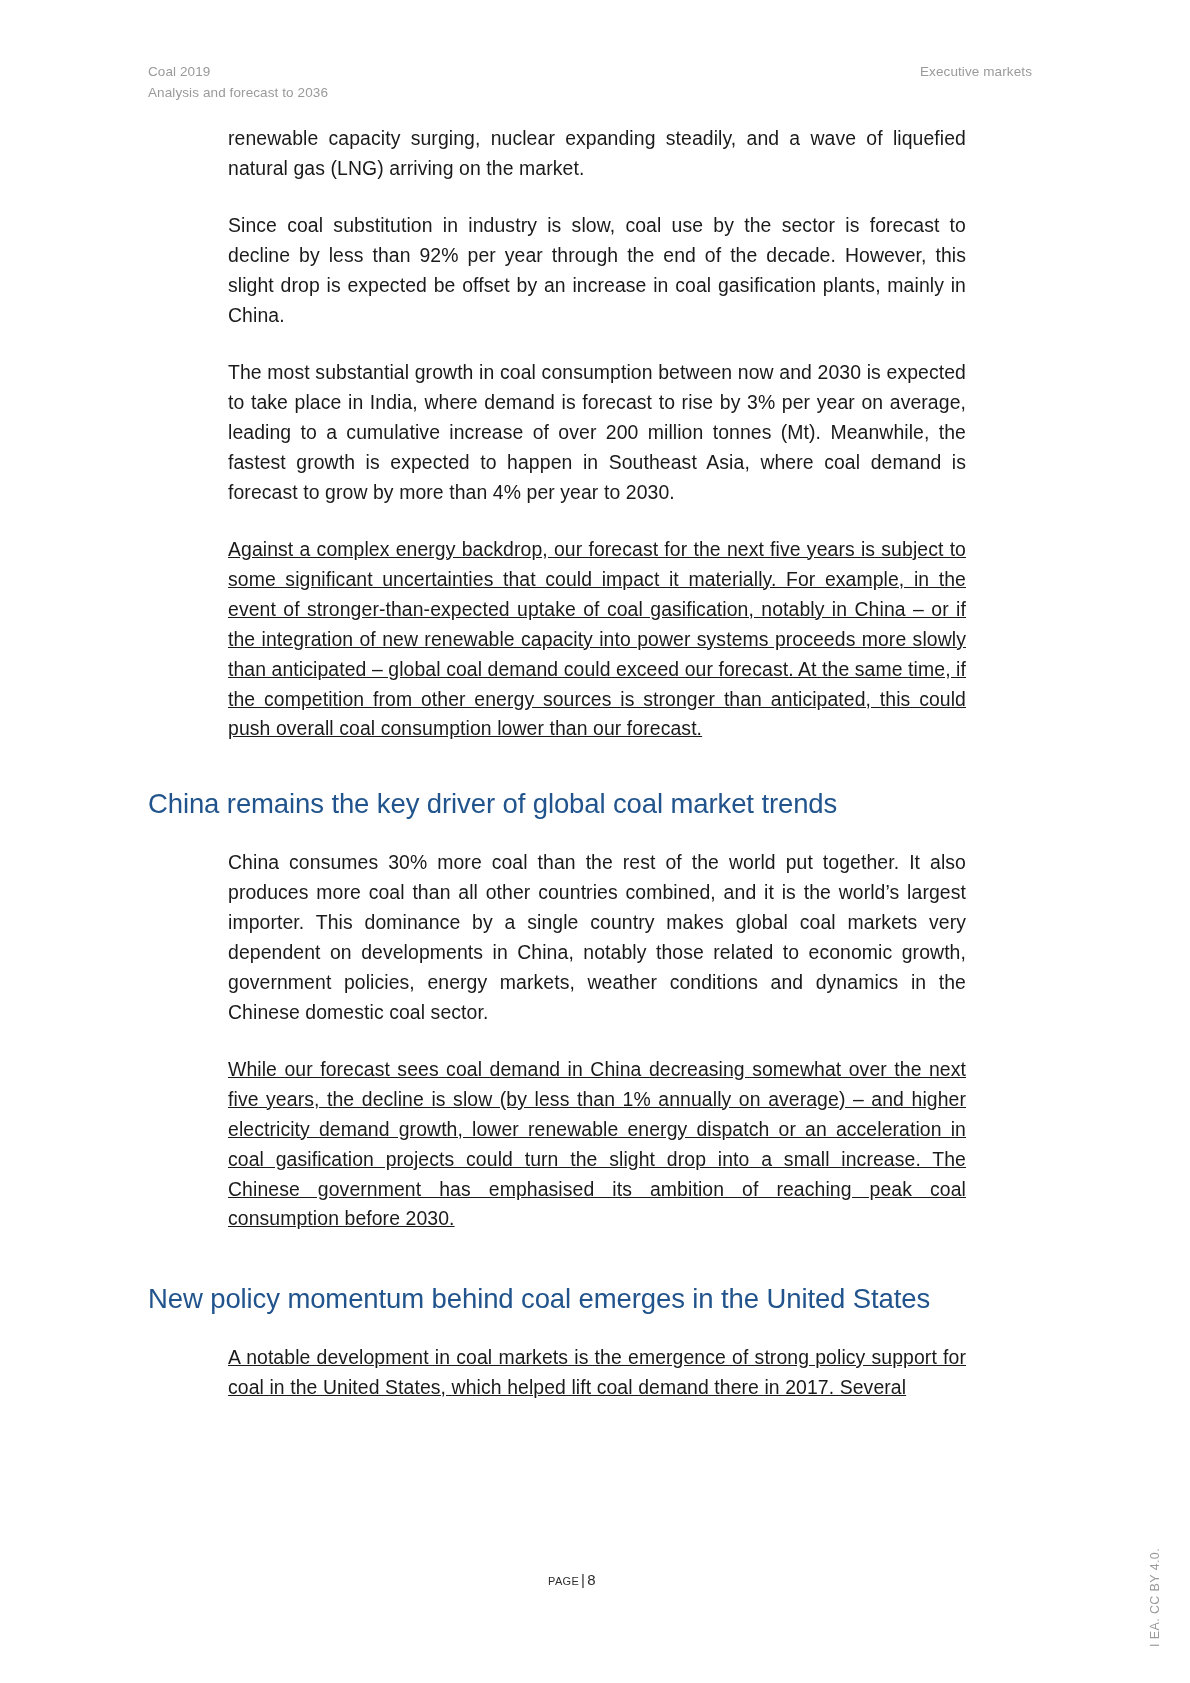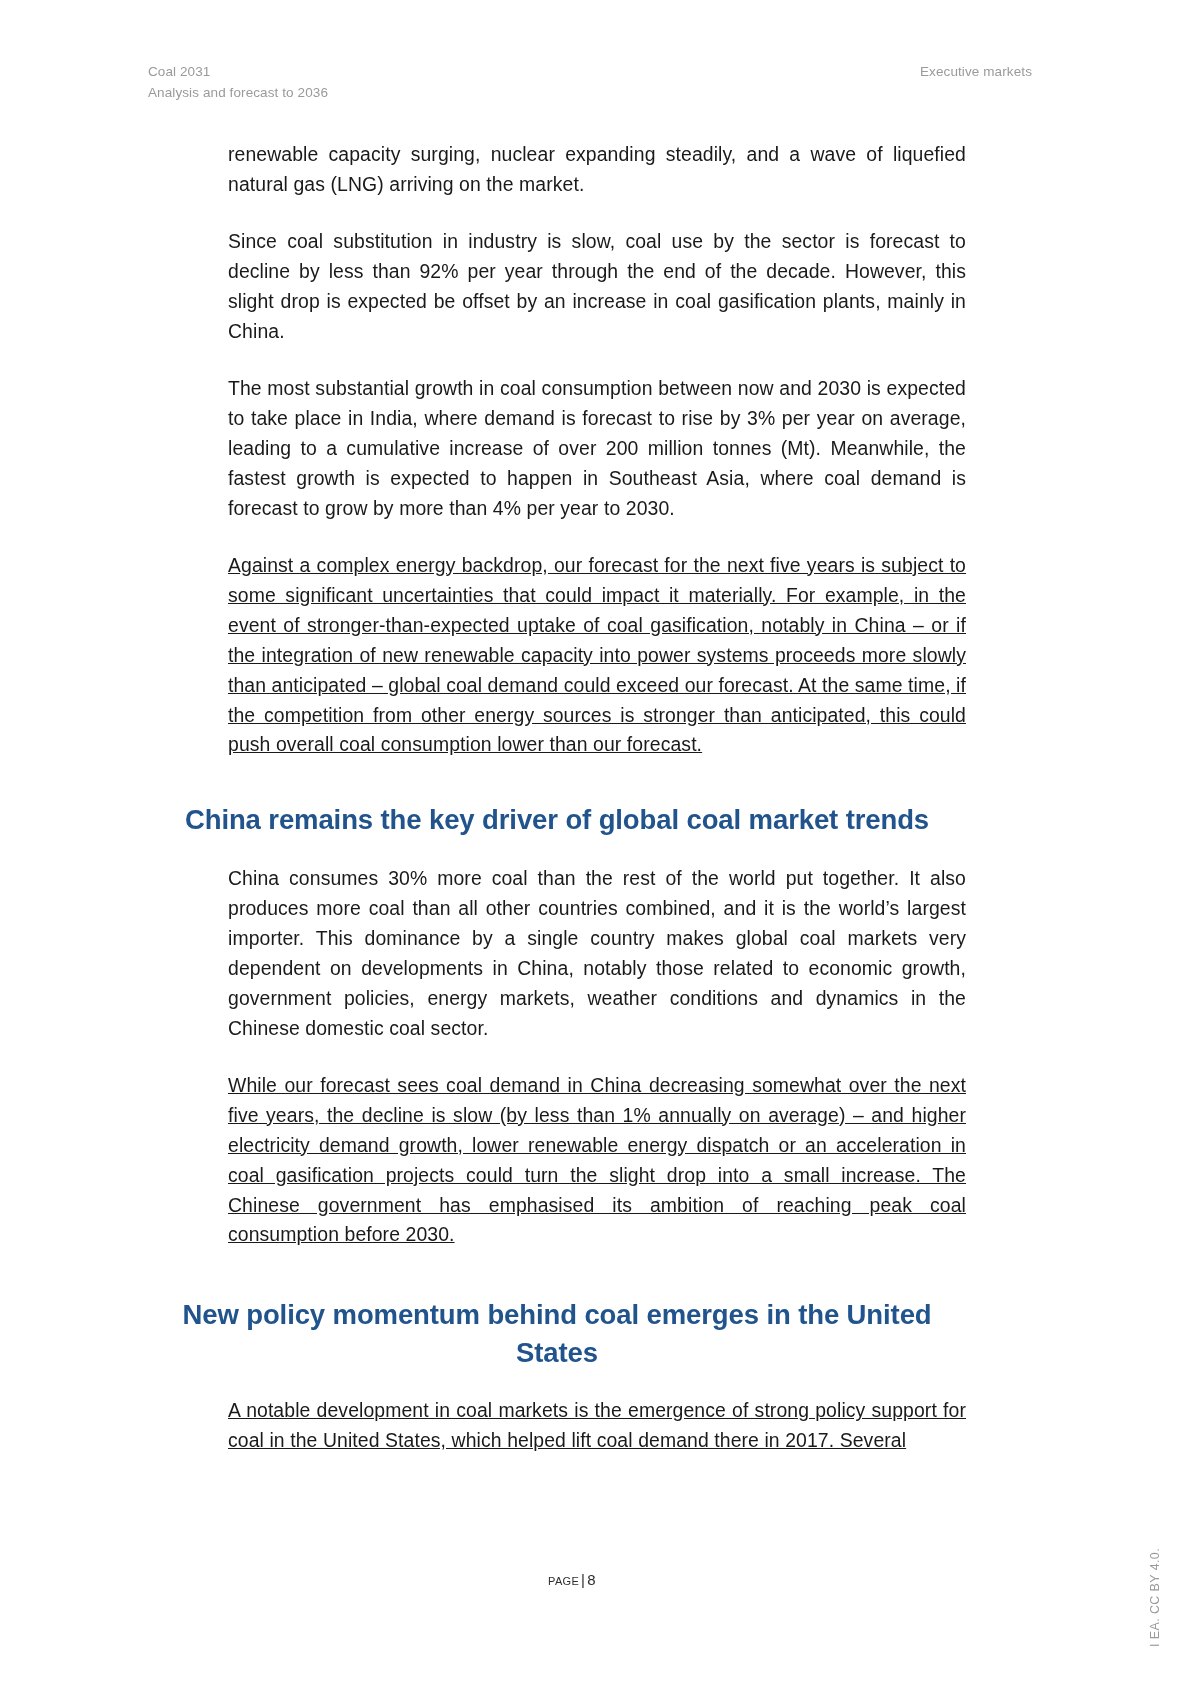--- a/index.html
+++ b/index.html
@@ -40,21 +40,21 @@
     white-space: nowrap;
   }
   .page-header .right-block {
     line-height: 1.55;
     white-space: nowrap;
   }
 
   
   .content {
     position: absolute;
-    top: 140px;
+    top: 124px;
     left: 148px;
     width: 818px;
   }
 
   .body-para {
     margin: 0 0 27px 0;
     padding-left: 80px;
     font-size: 19.4px;
     line-height: 1.545;
     text-align: justify;
@@ -64,25 +64,24 @@
   }
   .body-para.last-of-block {
     margin-bottom: 0;
     text-decoration: underline;
   }
 
   .section-heading {
     margin: 0;
     padding: 0;
     font-size: 27.5px;
-    font-weight: bold;
+    font-weight: normal;
     line-height: 1.36;
     color: #21548c;
     letter-spacing: -0.004em;
-    text-align: center;
   }
 
   .gap-before-heading { height: 41px; }
   .gap-after-heading  { height: 25px; }
   .gap-before-heading-2 { height: 46px; }
 
   
   .page-footer {
     position: absolute;
     bottom: 95px;
@@ -114,21 +113,21 @@
     letter-spacing: 0.03em;
   }
 </style>
 </head>
 <body>
 
 <div class="page">
 
   <div class="page-header">
     <div class="left-block">
-      <div>Coal 2031</div>
+      <div>Coal 2019</div>
       <div>Analysis and forecast to 2036</div>
     </div>
     <div class="right-block">Executive markets</div>
   </div>
 
   <div class="content">
 
     <p class="body-para">renewable capacity surging, nuclear expanding steadily, and a wave of liquefied natural gas (LNG) arriving on the market.</p>
     <p class="body-para">Since coal substitution in industry is slow, coal use by the sector is forecast to decline by less than 92% per year through the end of the decade. However, this slight drop is expected be offset by an increase in coal gasification plants, mainly in China.</p>
     <p class="body-para">The most substantial growth in coal consumption between now and 2030 is expected to take place in India, where demand is forecast to rise by 3% per year on average, leading to a cumulative increase of over 200 million tonnes (Mt). Meanwhile, the fastest growth is expected to happen in Southeast Asia, where coal demand is forecast to grow by more than 4% per year to 2030.</p>

